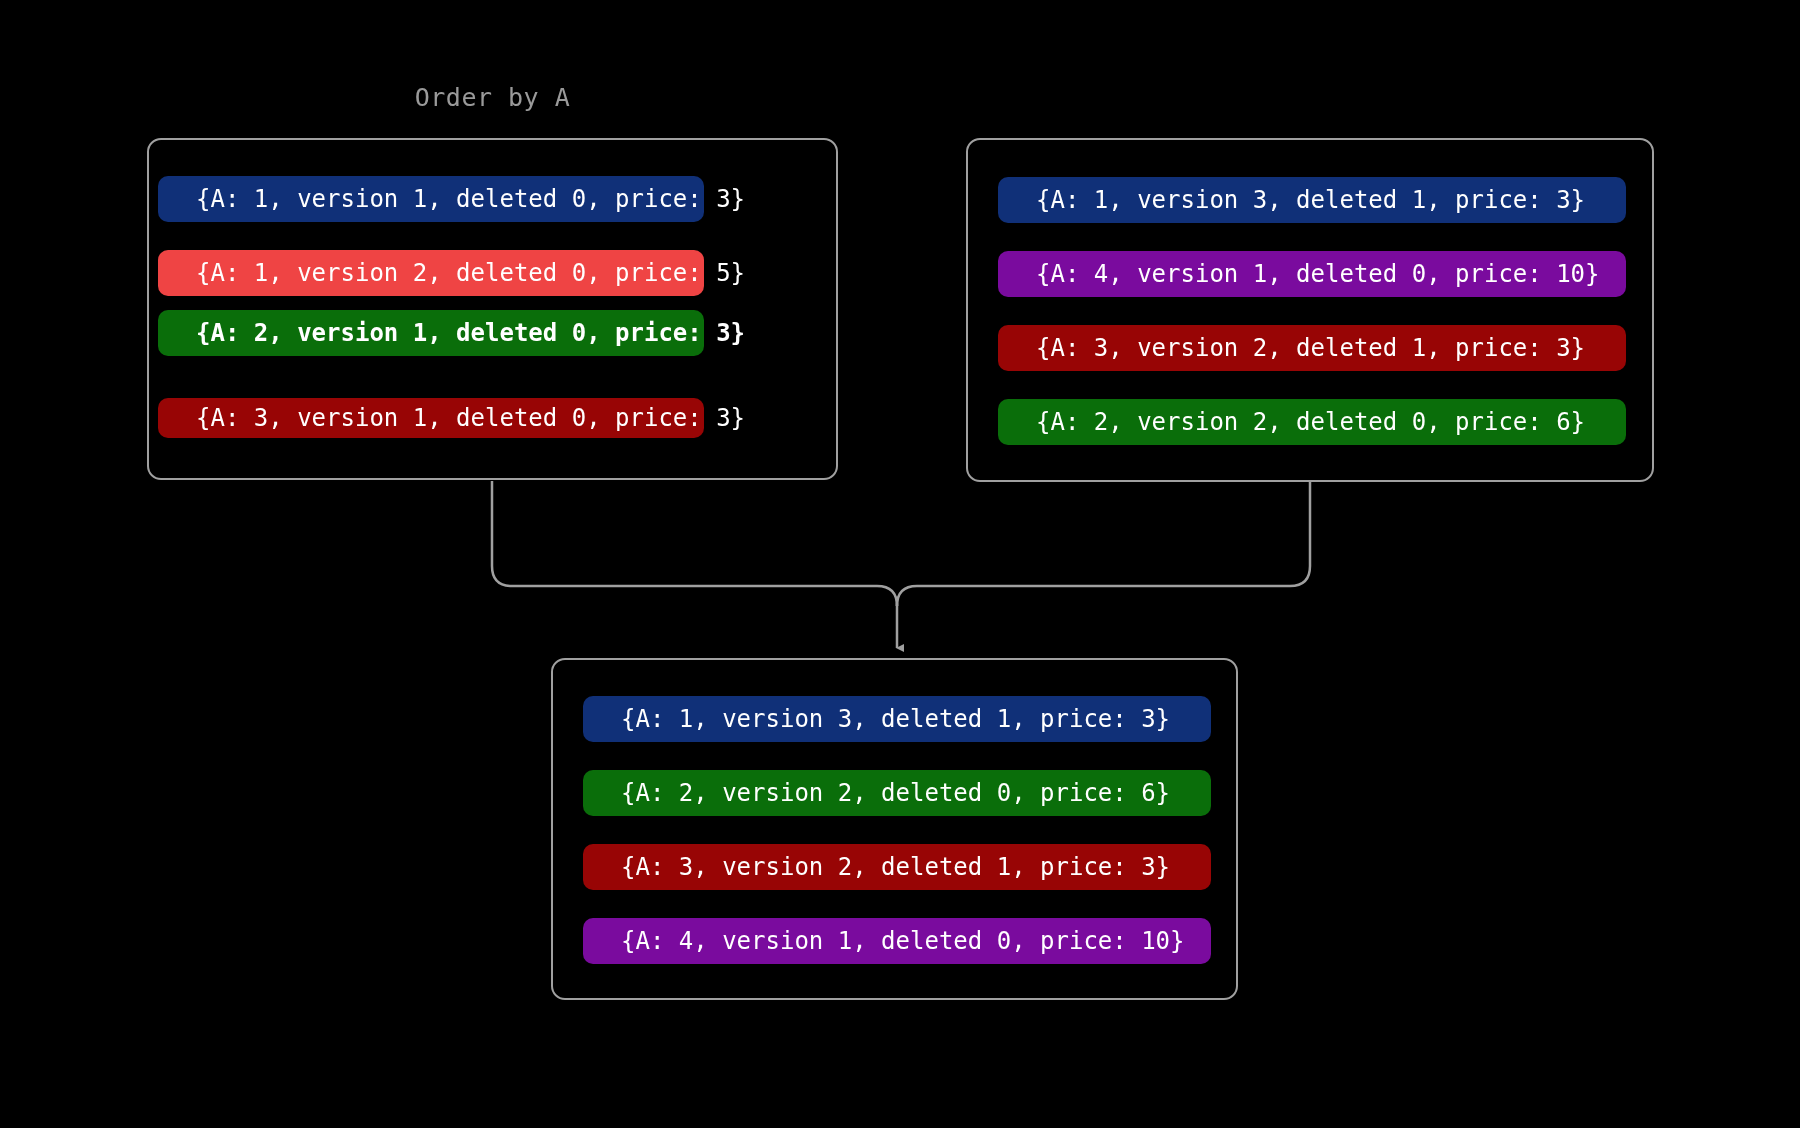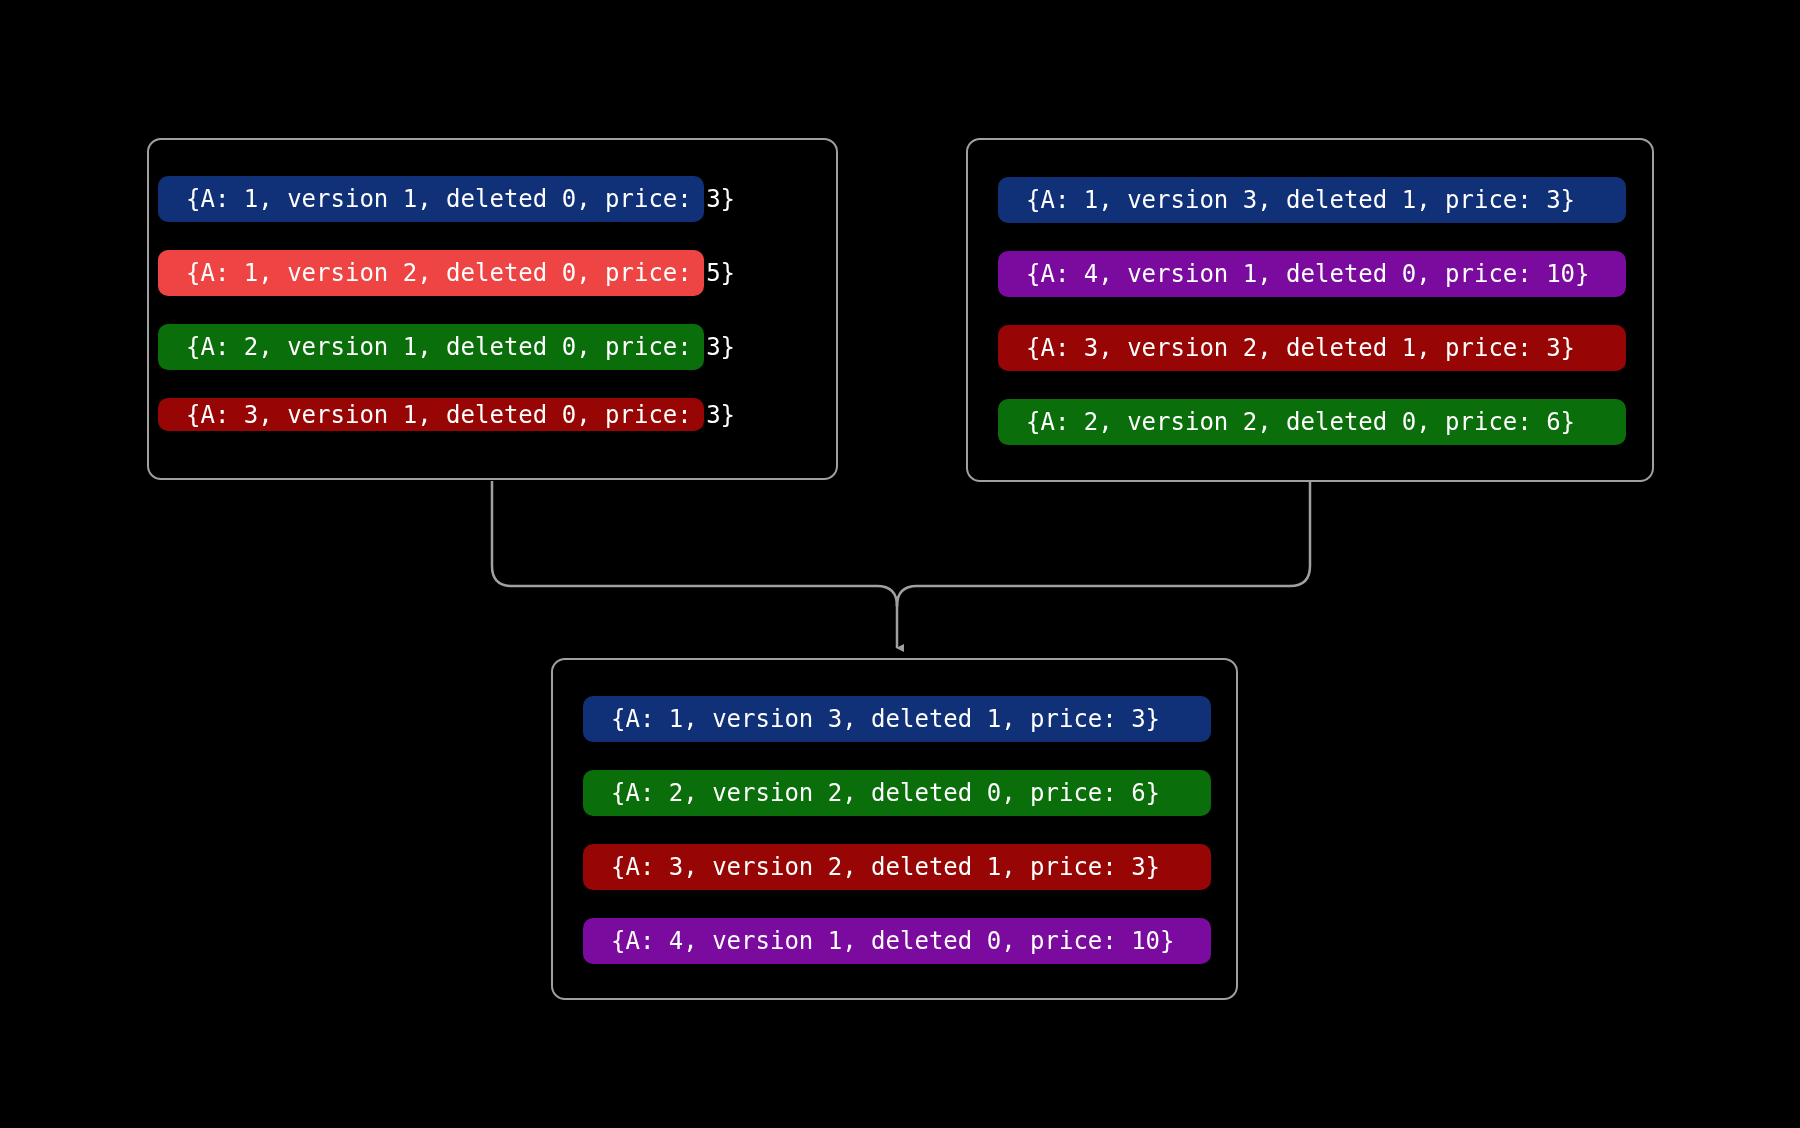--- a/index.html
+++ b/index.html
@@ -50,21 +50,21 @@
     color: #ffffff;
     font-size: 24px;
     font-family: "DejaVu Sans Mono", "Liberation Mono", monospace;
     display: flex;
     align-items: center;
     white-space: nowrap;
     letter-spacing: 0px;
   }
   .pill .pill-text {
     display: block;
-    padding-left: 28px;
+    padding-left: 38px;
   }
 
   
   #panel-order-by-a { left: 147px; top: 138px; width: 691px; height: 342px; }
   #panel-data-parts { left: 966px; top: 138px; width: 688px; height: 344px; }
   #panel-merged     { left: 551px; top: 658px; width: 687px; height: 342px; }
 
   #title-order-by-a { left: 147px; top: 85px; width: 691px; }
   #title-data-parts { left: 966px; top: 85px; width: 688px; }
 
@@ -103,32 +103,33 @@
     </defs>
 
     <path d="M 492 481 L 492 566 Q 492 586 512 586 L 877 586 Q 897 586 897 606" fill="none" stroke="#a0a0a0" stroke-width="2.5"></path>
 
     <path d="M 1310 482 L 1310 566 Q 1310 586 1290 586 L 917 586 Q 897 586 897 606" fill="none" stroke="#a0a0a0" stroke-width="2.5"></path>
 
     <path d="M 897 600 L 897 648" fill="none" stroke="#a0a0a0" stroke-width="2.5" marker-end="url(#arrowhead)"></path>
   </svg>
 
 
+  <div class="panel-title" id="title-order-by-a">Order by A</div>
 
   <div class="panel" id="panel-order-by-a">
     <div class="pill" style="left:9px; top:36px; width:546px; height:46px; background:#103078;">
       <span class="pill-text">{A: 1, version 1, deleted 0, price: 3}</span>
     </div>
     <div class="pill" style="left:9px; top:110px; width:546px; height:46px; background:#ef4444;">
       <span class="pill-text">{A: 1, version 2, deleted 0, price: 5}</span>
     </div>
-    <div class="pill" style="left:9px; top:184px; width:546px; height:46px; background:#0a6e0a;">
+    <div class="pill" style="left:9px; top:170px; width:546px; height:46px; background:#0a6e0a;font-weight:bold;">
       <span class="pill-text">{A: 2, version 1, deleted 0, price: 3}</span>
     </div>
-    <div class="pill" style="left:9px; top:258px; width:546px; height:33px; background:#980505;">
+    <div class="pill" style="left:9px; top:258px; width:546px; height:40px; background:#980505;">
       <span class="pill-text">{A: 3, version 1, deleted 0, price: 3}</span>
     </div>
   </div>
 
 
   <div class="panel" id="panel-data-parts">
     <div class="pill" style="left:30px; top:37px; width:628px; height:46px; background:#103078;">
       <span class="pill-text">{A: 1, version 3, deleted 1, price: 3}</span>
     </div>
     <div class="pill" style="left:30px; top:111px; width:628px; height:46px; background:#7a0b9e;">

